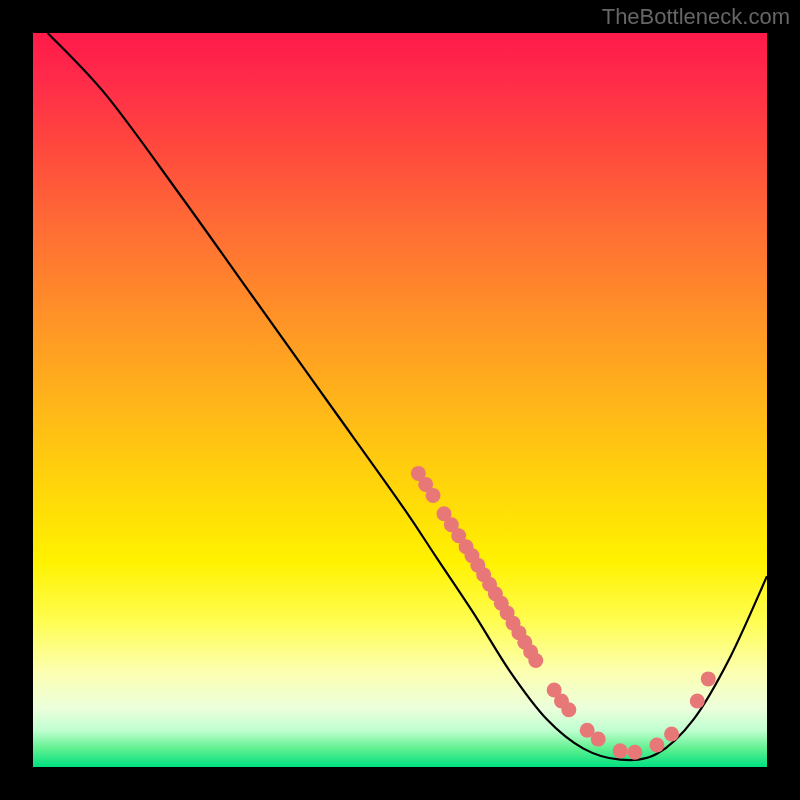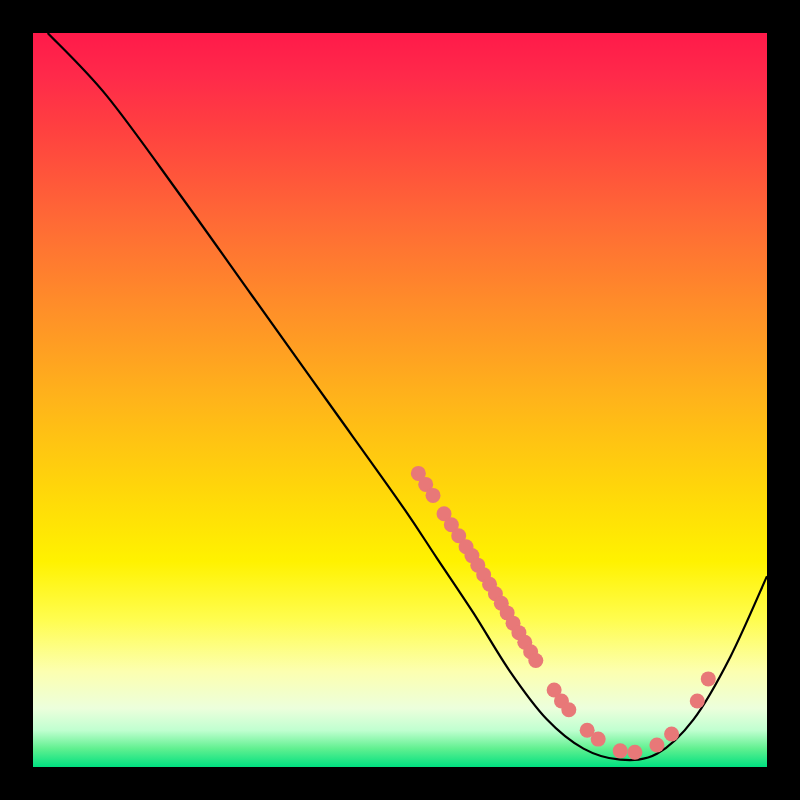--- a/index.html
+++ b/index.html
@@ -58,20 +58,21 @@
     position: absolute;
     inset: 0;
     width: 100%;
     height: 100%;
   }
 </style>
 </head>
 <body>
 
 <div class="container">
+  <div class="attribution">TheBottleneck.com</div>
   <div class="plot-area">
     <div class="gradient-bg"></div>
     <svg class="curve" viewBox="0 0 734 734" preserveAspectRatio="none">
       <path id="curve-path" fill="none" stroke="#000000" stroke-width="2.2" d="M 14.68 0 C 24.46666666666667 10.398333333333332 51.38000000000001 35.476666666666645 73.4 62.389999999999986 C 95.42 89.30333333333333 122.33333333333334 127.83833333333334 146.8 161.48000000000002 C 171.26666666666668 195.1216666666667 195.73333333333332 229.98666666666668 220.2 264.24 C 244.66666666666666 298.49333333333334 269.1333333333333 332.74666666666667 293.6 367 C 318.0666666666667 401.25333333333333 348.65 443.4583333333333 367 469.76 C 385.35 496.06166666666667 391.4666666666667 506.46000000000004 403.70000000000005 524.8100000000001 C 415.9333333333334 543.1600000000001 428.16666666666663 560.8983333333333 440.4 579.86 C 452.6333333333333 598.8216666666667 464.8666666666667 620.8416666666667 477.1 638.58 C 489.33333333333337 656.3183333333334 501.5666666666666 673.4449999999999 513.8 686.29 C 526.0333333333333 699.135 538.2666666666667 708.9216666666666 550.5 715.65 C 562.7333333333333 722.3783333333333 574.9666666666667 725.8036666666667 587.2 726.66 C 599.4333333333334 727.5163333333333 611.6666666666666 727.5163333333334 623.9 720.788 C 636.1333333333333 714.0596666666667 648.3666666666667 702.438 660.6 686.29 C 672.8333333333334 670.1419999999999 685.0666666666666 647.755 697.3 623.9 C 709.5333333333333 600.045 727.8833333333333 556.6166666666667 734 543.16"></path>
       <g id="points-group">
           <circle cx="385.35" cy="440.4" r="7.5" fill="#e87878"></circle>
           <circle cx="392.69" cy="451.40999999999997" r="7.5" fill="#e87878"></circle>
           <circle cx="400.03000000000003" cy="462.42" r="7.5" fill="#e87878"></circle>
           <circle cx="411.04" cy="480.77" r="7.5" fill="#e87878"></circle>
           <circle cx="418.37999999999994" cy="491.78" r="7.5" fill="#e87878"></circle>

